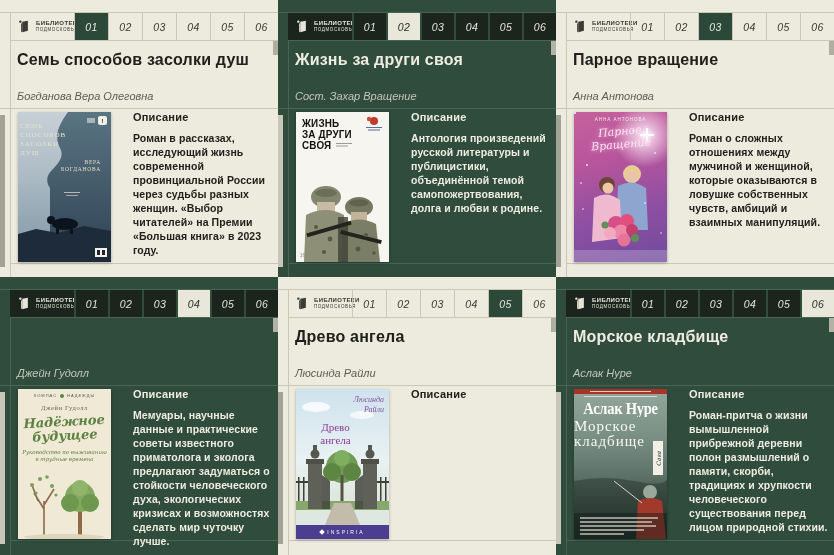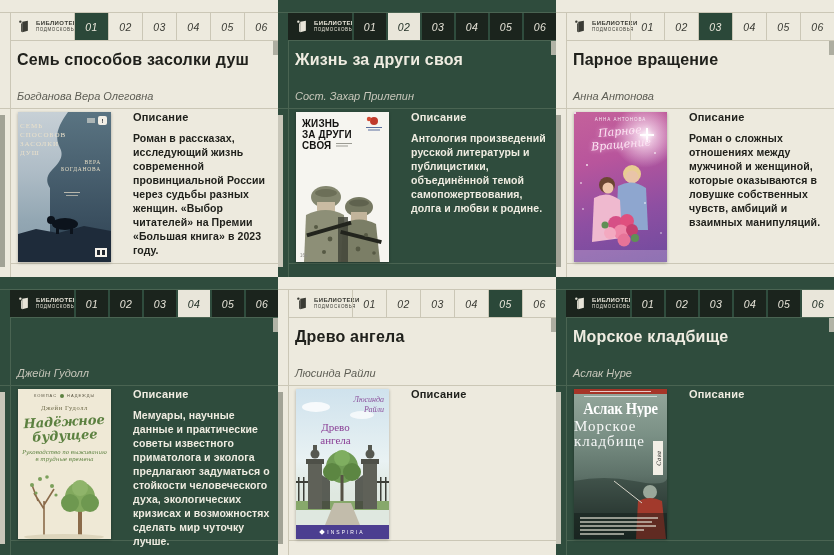--- a/index.html
+++ b/index.html
@@ -216,21 +216,21 @@
         </div>
       </div>
       <div class="tab">01</div>
       <div class="tab active">02</div>
       <div class="tab">03</div>
       <div class="tab">04</div>
       <div class="tab">05</div>
       <div class="tab">06</div>
     </header>
     <h1 class="title">Жизнь за други своя</h1>
-    <div class="author">Сост. Захар Прилепин</div>
+    <div class="author">Сост. Захар Вращение</div>
     <div class="cover c2">
       <svg width="93" height="150" viewBox="0 0 93 150">
         <g transform="translate(0,45)">
           <ellipse cx="30" cy="40" rx="15" ry="11" fill="#83866e"></ellipse>
           <ellipse cx="30" cy="36" rx="11" ry="4" fill="#6c6f58"></ellipse>
           <rect x="21" y="45" width="18" height="10" fill="#c9bba2"></rect>
           <path d="M10 58 Q30 48 48 58 L50 105 L8 105 Z" fill="#8d8f77"></path>
           <ellipse cx="63" cy="50" rx="14" ry="10" fill="#767962"></ellipse>
           <ellipse cx="63" cy="46" rx="10" ry="3.5" fill="#5f624e"></ellipse>
           <rect x="55" y="55" width="16" height="9" fill="#c2b49b"></rect>
@@ -515,16 +515,17 @@
       <div class="c6-textblock">
         <div class="bar" style="top:4px; width:78px;"></div>
         <div class="bar" style="top:8px; width:72px;"></div>
         <div class="bar" style="top:12px; width:76px;"></div>
         <div class="bar" style="top:16px; width:64px;"></div>
         <div class="bar" style="top:20px; width:44px;"></div>
       </div>
     </div>
     <div class="desc">
       <div class="desc-label">Описание</div>
+      <p class="desc-text">Роман-притча о жизни вымышленной прибрежной деревни полон размышлений о памяти, скорби, традициях и хрупкости человеческого существования перед лицом природной стихии.</p>
     </div>
   </section>
 
 </div>
 
 </body></html>

